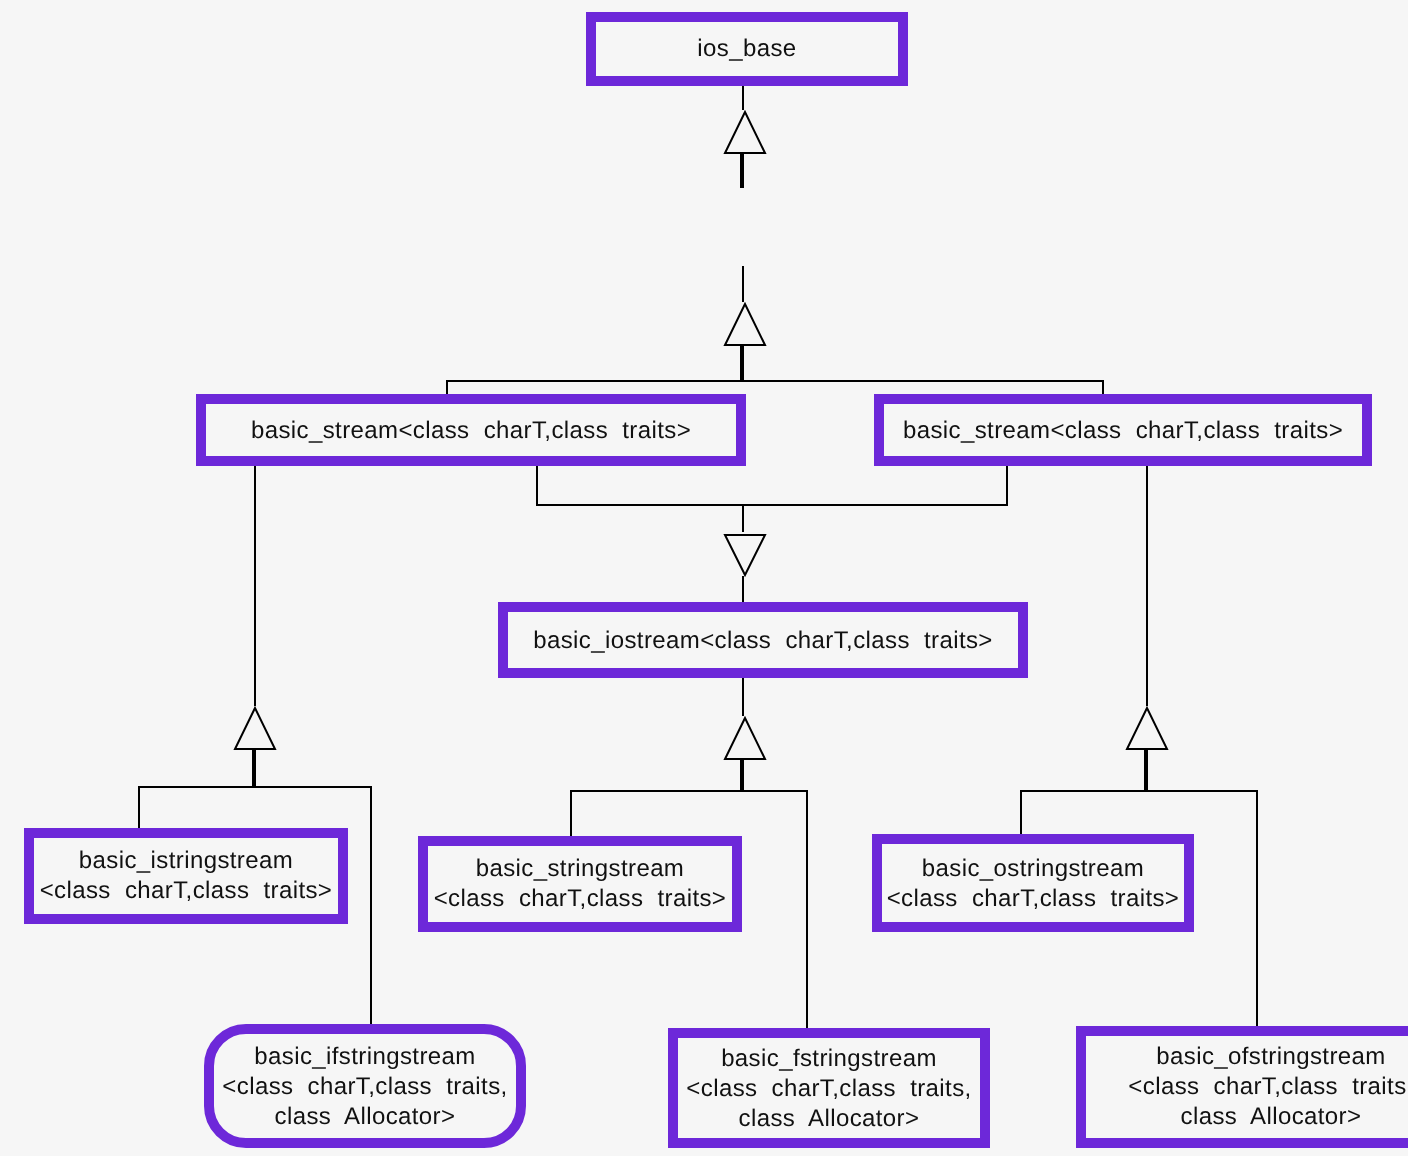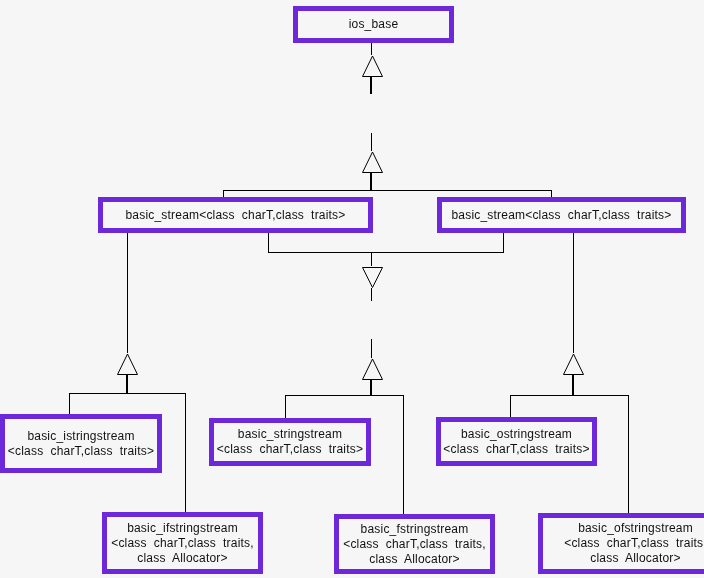--- a/index.html
+++ b/index.html
@@ -42,37 +42,40 @@
 
 
   <div class="node" style="left:98px; top:197px; width:275px; height:36px;">
     <span class="lbl">basic_stream&lt;class  charT,class  traits&gt;</span>
   </div>
 
   <div class="node" style="left:437px; top:197px; width:249px; height:36px;">
     <span class="lbl">basic_stream&lt;class  charT,class  traits&gt;</span>
   </div>
 
+  <div class="node" style="left:249px; top:301px; width:265px; height:38px;">
+    <span class="lbl">basic_iostream&lt;class  charT,class  traits&gt;</span>
+  </div>
 
-  <div class="node" style="left:0; top:414px; width:162px; height:59px;align-items:center;">
+  <div class="node" style="left:12px; top:414px; width:162px; height:48px;align-items:center;">
     <span class="lbl">basic_istringstream
 &lt;class  charT,class  traits&gt;</span>
   </div>
 
   <div class="node" style="left:209px; top:418px; width:162px; height:48px;">
     <span class="lbl">basic_stringstream
 &lt;class  charT,class  traits&gt;</span>
   </div>
 
   <div class="node" style="left:436px; top:417px; width:161px; height:49px;justify-content:center;">
     <span class="lbl">basic_ostringstream
 &lt;class  charT,class  traits&gt;</span>
   </div>
 
-  <div class="node" style="left:102px; top:512px; width:161px; height:62px;">
+  <div class="node" style="left:102px; top:512px; width:161px; height:62px;border-radius:21px;">
     <span class="lbl">basic_ifstringstream
 &lt;class  charT,class  traits,
 class  Allocator&gt;</span>
   </div>
 
   <div class="node" style="left:334px; top:514px; width:161px; height:60px;">
     <span class="lbl">basic_fstringstream
 &lt;class  charT,class  traits,
 class  Allocator&gt;</span>
   </div>

